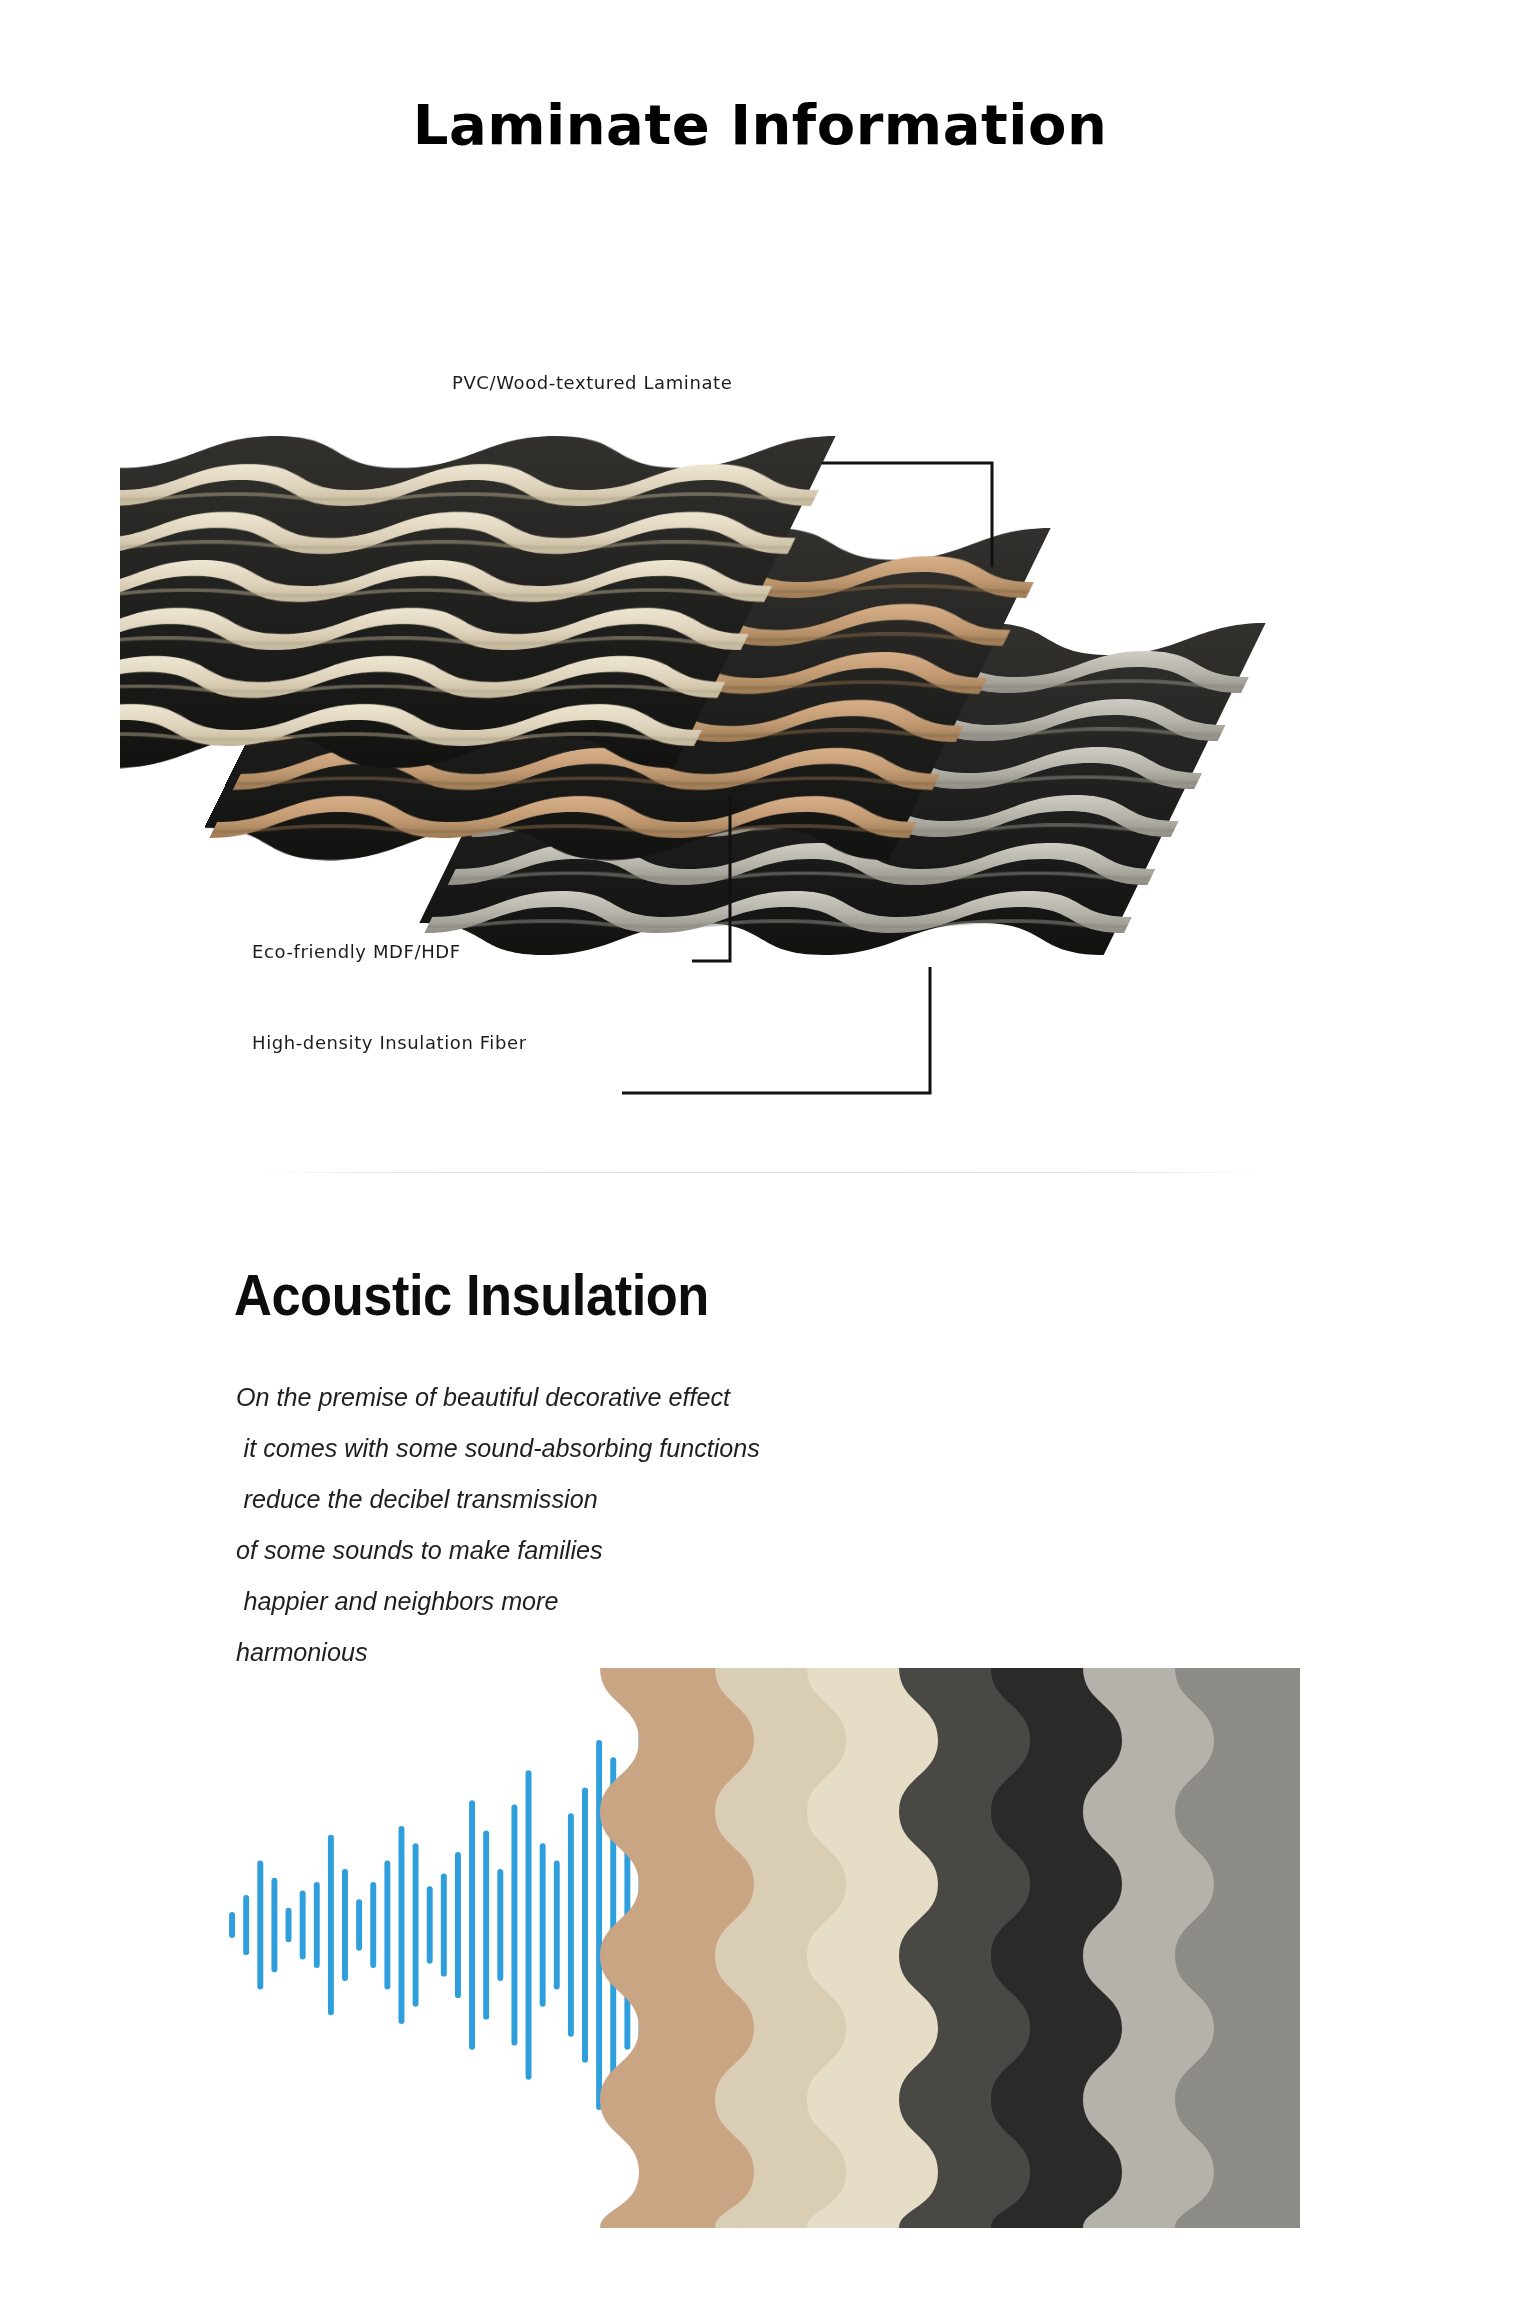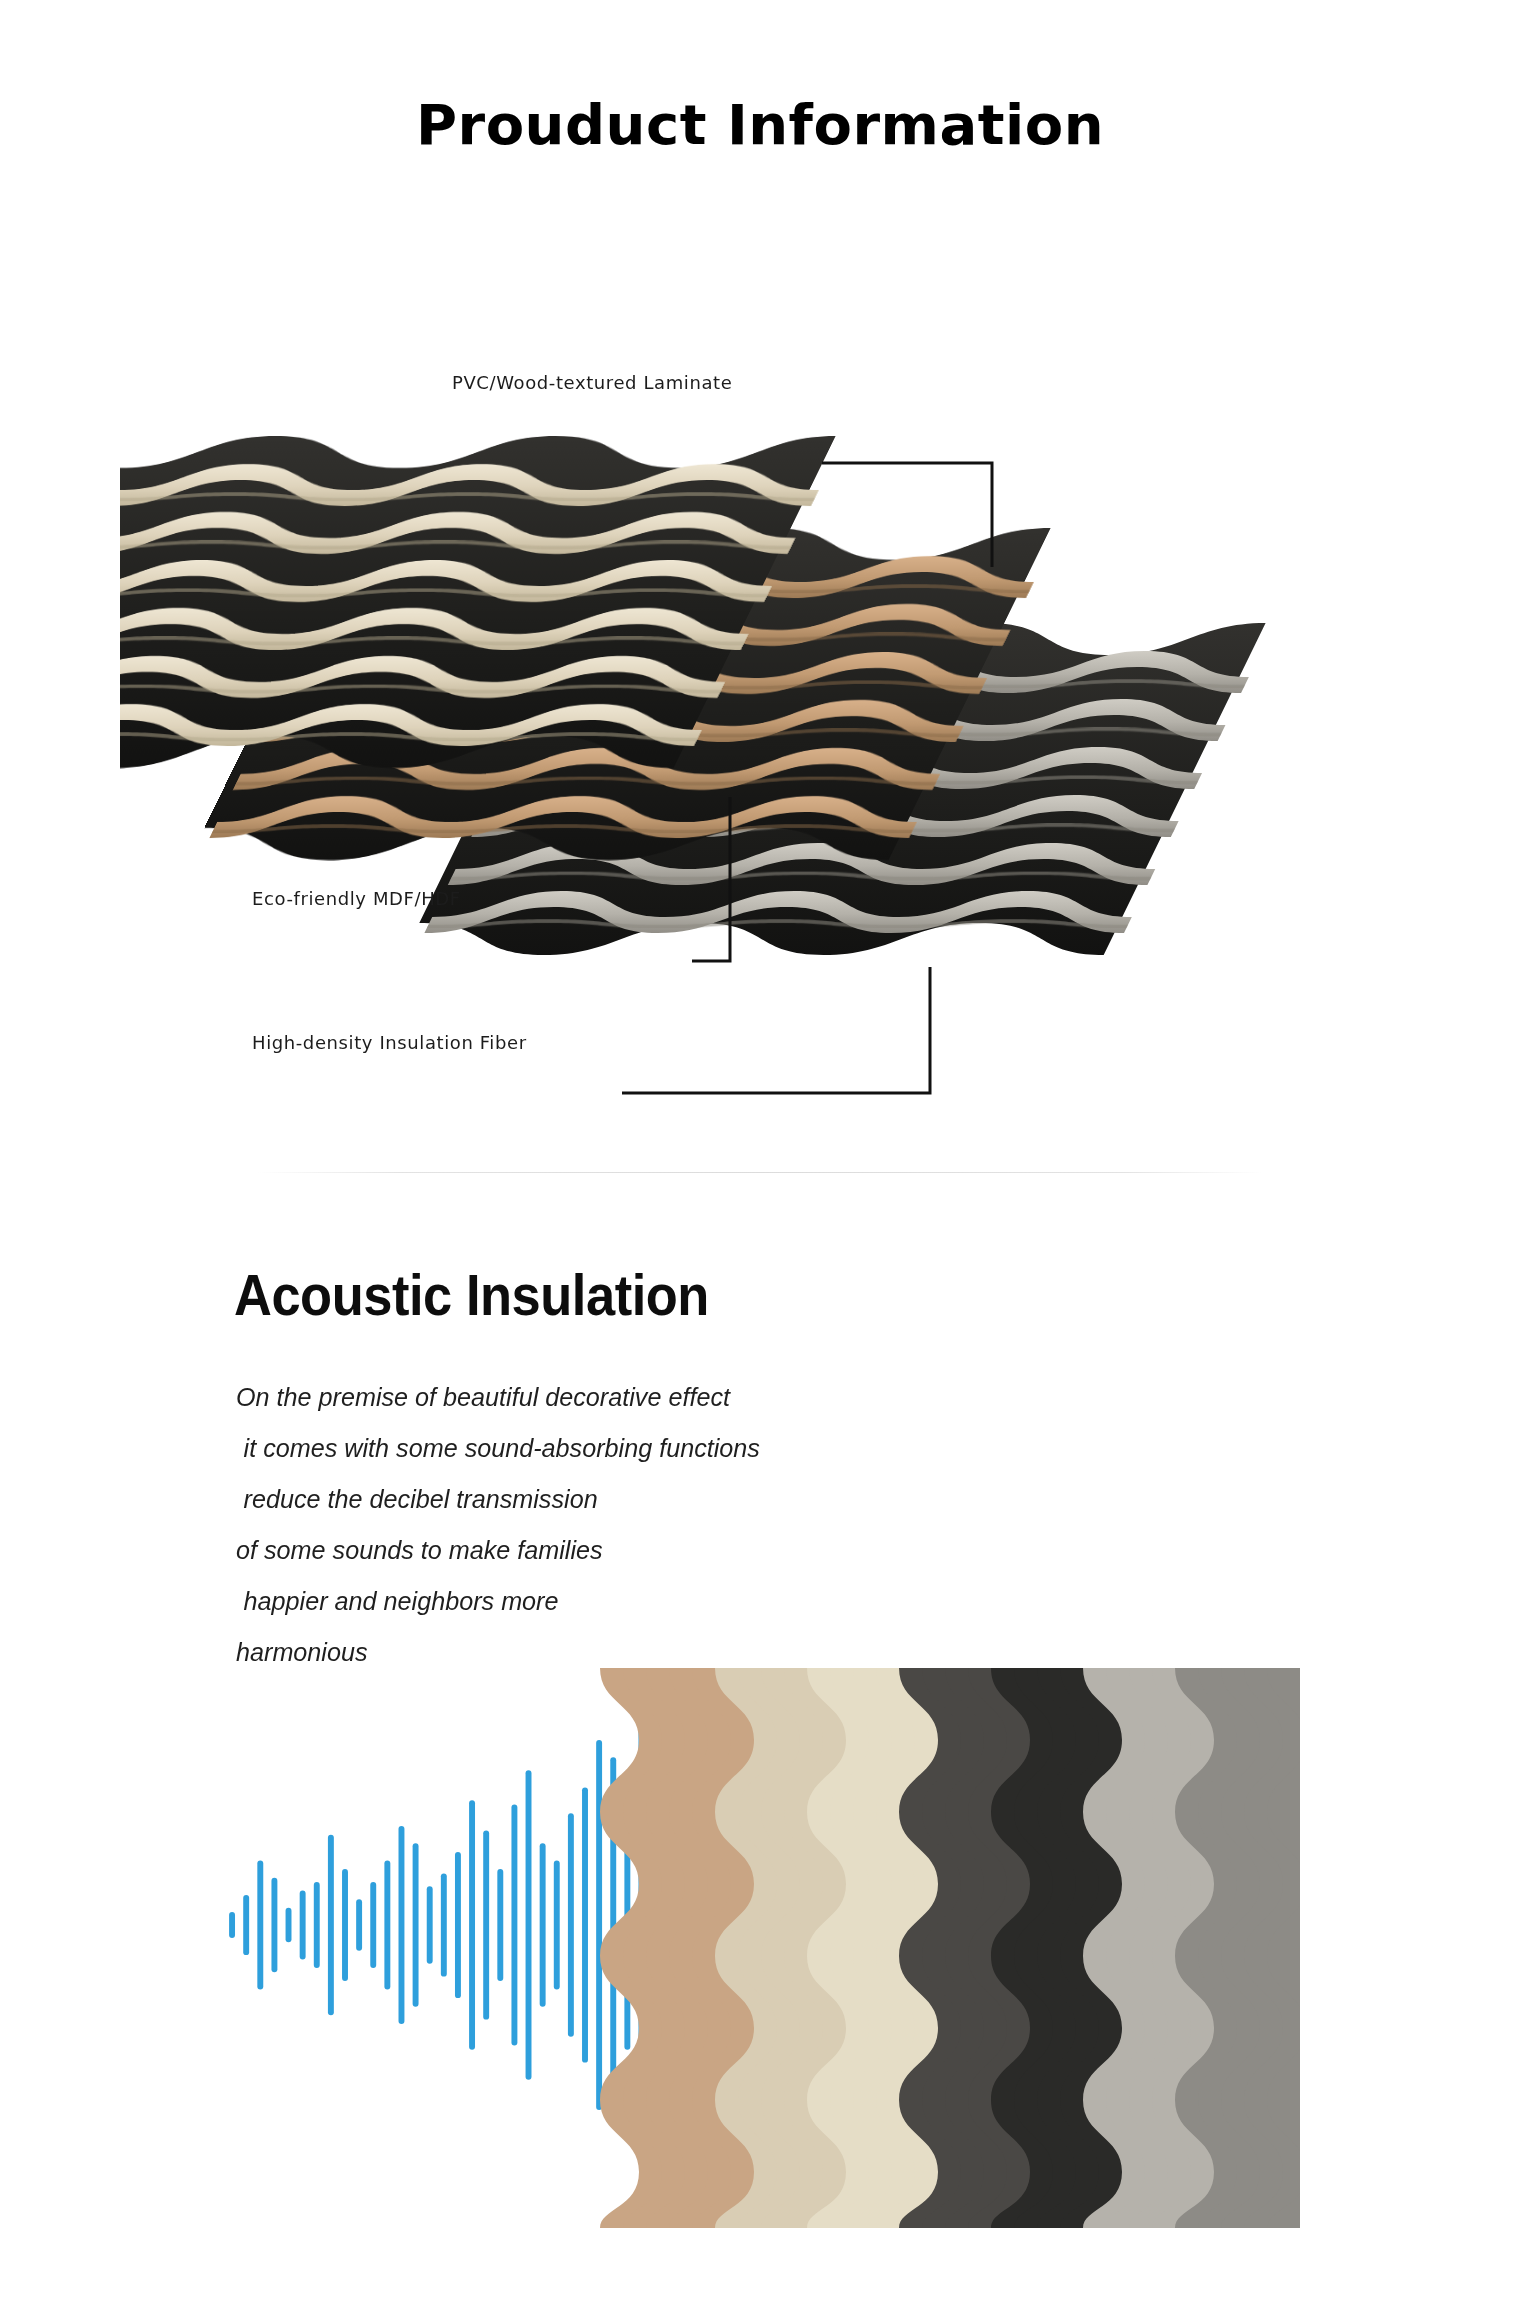--- a/index.html
+++ b/index.html
@@ -39,21 +39,21 @@
   .callout-label {
     position: absolute;
     font-family: "DejaVu Sans", sans-serif;
     font-size: 18px;
     font-weight: 400;
     letter-spacing: 0.6px;
     color: #1c1c1c;
     white-space: nowrap;
   }
   #label-laminate { top: 372px; left: 452px; }
-  #label-mdf      { top: 888px; left: 252px; }
+  #label-mdf      { top: 941px; left: 252px; }
   #label-fiber    { top: 1032px; left: 252px; }
 
   .leader { position: absolute; }
   .leader svg { display: block; }
 
   
   #section-divider {
     position: absolute;
     top: 1172px; left: 258px;
     width: 1005px; height: 1px;
@@ -103,21 +103,21 @@
     top: 1668px; left: 600px;
     width: 700px; height: 560px;
   }
   #slat-panel-wall svg { display: block; width:100%; height:100%; }
 </style>
 </head>
 <body>
 
 <div id="page">
 
-  <div id="product-title">Prouduct Information</div>
+  <div id="product-title">Laminate Information</div>
 
   <div id="panel-illustration">
     <svg viewBox="0 0 1300 680" xmlns="http://www.w3.org/2000/svg">
       <defs>
 
         <linearGradient id="creamG" x1="0" y1="0" x2="0" y2="1">
           <stop offset="0%" stop-color="#eee6d3"></stop>
           <stop offset="55%" stop-color="#ded3bb"></stop>
           <stop offset="100%" stop-color="#c3b79b"></stop>
         </linearGradient>

